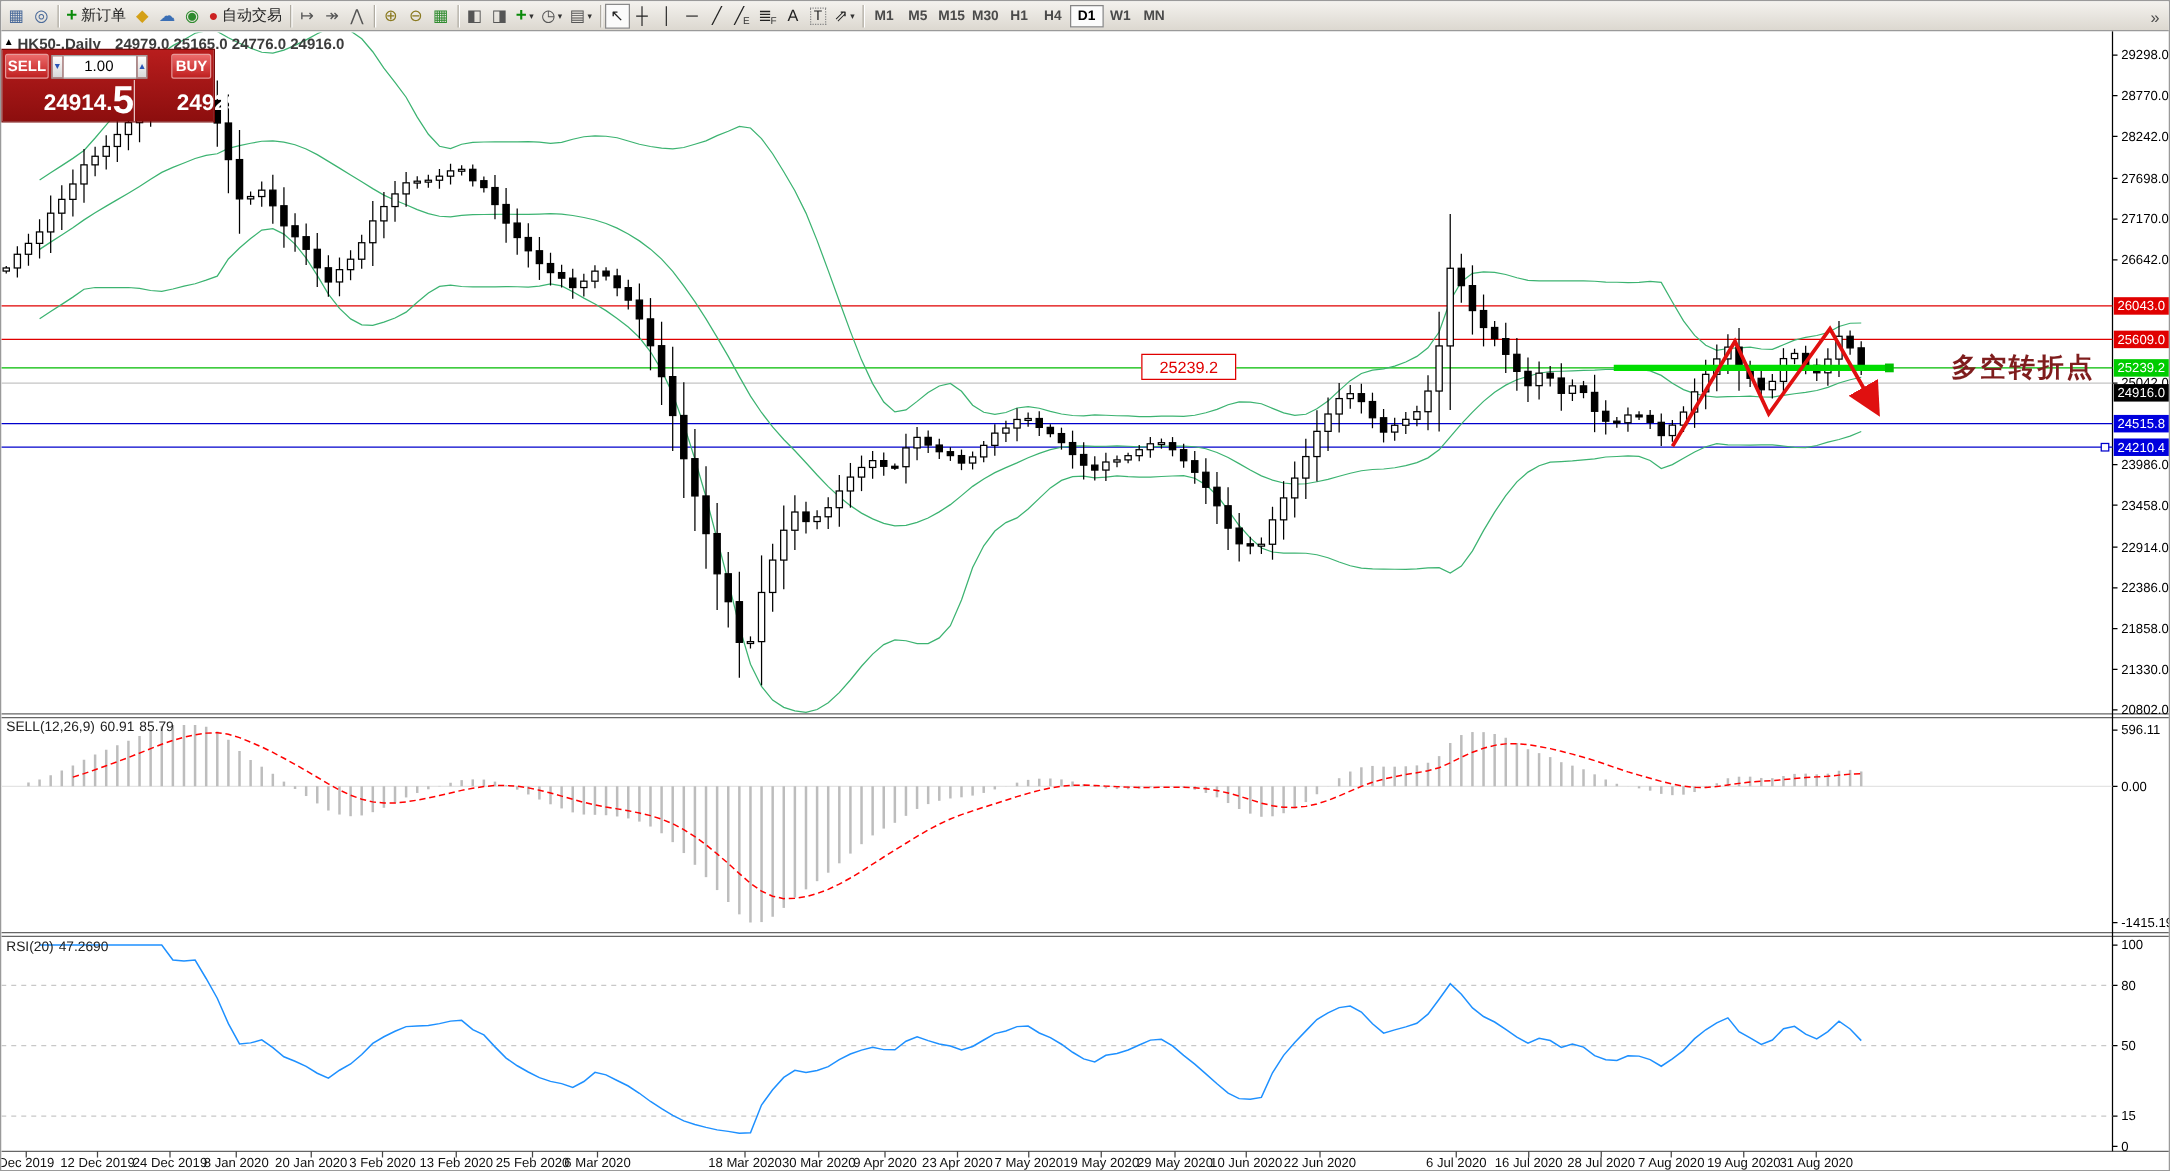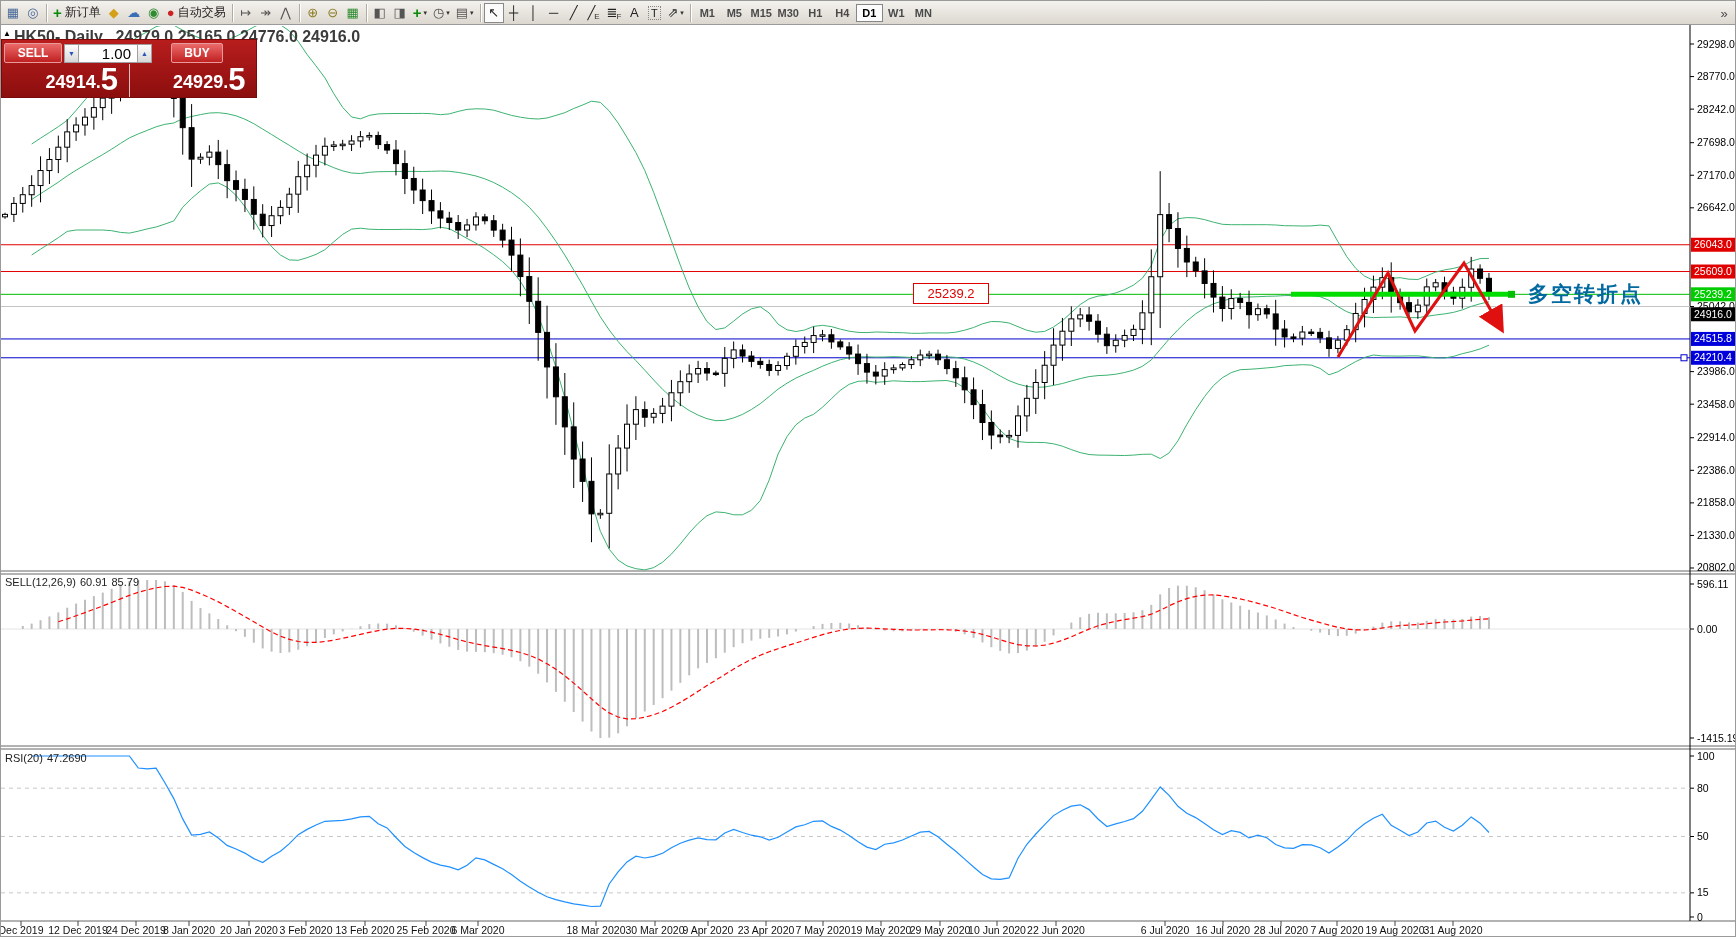--- a/index.html
+++ b/index.html
@@ -17,45 +17,45 @@
   .tb .caret{font-size:7px;color:#333;margin-left:2px;}
   .sep{width:1px;height:18px;background:#b0aca2;margin:0 3px;box-shadow:1px 0 0 #fff;}
   .tf{width:27px;height:18px;display:flex;align-items:center;justify-content:center;
       font-size:11px;font-weight:bold;color:#4a4a4a;border:1px solid transparent;box-sizing:border-box;cursor:default;text-align:right;}
   .tf.active{background:#fcfcfc;border:1px solid #868686;color:#000;}
   #tb-overflow{position:absolute;right:3px;top:2px;}
   
   #chart-svg{position:absolute;left:0;top:0;z-index:1;}
   #chart-svg text{font-family:"Liberation Sans",sans-serif;}
   
-  #chart-title{position:absolute;left:13px;top:27px;z-index:5;font-size:16px;font-weight:bold;color:#3c3c3c;white-space:nowrap;}
+  #chart-title{position:absolute;left:13px;top:27px;z-index:5;font-size:12px;font-weight:bold;color:#3c3c3c;white-space:nowrap;}
   #sym-marker{position:absolute;left:2px;top:28px;font-size:8px;color:#000;z-index:5;}
   
-  #trade-panel{position:absolute;left:0px;top:38px;width:256px;height:59px;z-index:10;
+  #trade-panel{position:absolute;left:0px;top:38px;width:171px;height:59px;z-index:10;
      background:linear-gradient(#b81d1d,#8c0e0e);border:1px solid #7a0a0a;box-sizing:border-box;}
   .tp-row1{display:flex;align-items:center;height:24px;padding:2px 2px 0 2px;box-sizing:border-box;}
   .tp-btn{height:20px;color:#fff;font-size:12px;font-weight:bold;display:flex;align-items:center;justify-content:center;
      background:linear-gradient(#ec6a6a,#c02020);border:1px solid #e89a9a;border-radius:2px;box-sizing:border-box;cursor:default;}
   #sell-btn{width:58px;margin-right:2px;}
   #buy-btn{width:52px;margin-left:19px;}
   .spin{width:15px;height:19px;background:linear-gradient(#fdfdfd,#d8d8d8);border:1px solid #a0a0a0;
         display:flex;align-items:center;justify-content:center;font-size:7px;color:#2a55b8;box-sizing:border-box;cursor:default;}
   #vol-input{width:58px;height:19px;border:1px solid #a0a0a0;border-left:none;border-right:none;
-        font-size:15px;text-align:right;padding-right:6px;font-family:"Liberation Sans",sans-serif;box-sizing:border-box;}
+        font-size:12px;text-align:right;padding-right:18px;font-family:"Liberation Sans",sans-serif;box-sizing:border-box;}
   .tp-row2{display:flex;height:33px;}
   .tp-price{flex:1;display:flex;align-items:flex-end;justify-content:center;color:#fff;padding-bottom:2px;padding-left:33px;}
   .tp-price.right{border-left:1px solid #e8c0c0;}
   .pp-small{font-size:18px;font-weight:bold;line-height:26px;}
   .pp-big{font-size:31px;font-weight:bold;line-height:31px;}
   
   #anno-box{position:absolute;left:912px;top:282px;width:74px;height:19px;z-index:6;
      background:#fff;border:1px solid #e00000;color:#e00000;font-size:13px;
      display:flex;align-items:center;justify-content:center;}
-  #anno-text{position:absolute;left:1527px;top:279px;z-index:6;font-size:21px;font-weight:bold;
-     color:#0369a1;letter-spacing:2px;white-space:nowrap;}
+  #anno-text{position:absolute;left:1560px;top:279px;z-index:6;font-size:21px;font-weight:bold;
+     color:#7f1d1d;letter-spacing:2px;white-space:nowrap;}
   .ind-label{position:absolute;z-index:5;font-size:11px;color:#222;white-space:nowrap;}
   #macd-label{left:4px;top:575px;}
   #rsi-label{left:4px;top:751px;}
   .ind-label span{margin-right:4px;}
 </style>
 </head>
 <body>
 
 <div id="app">
   <div id="toolbar">

